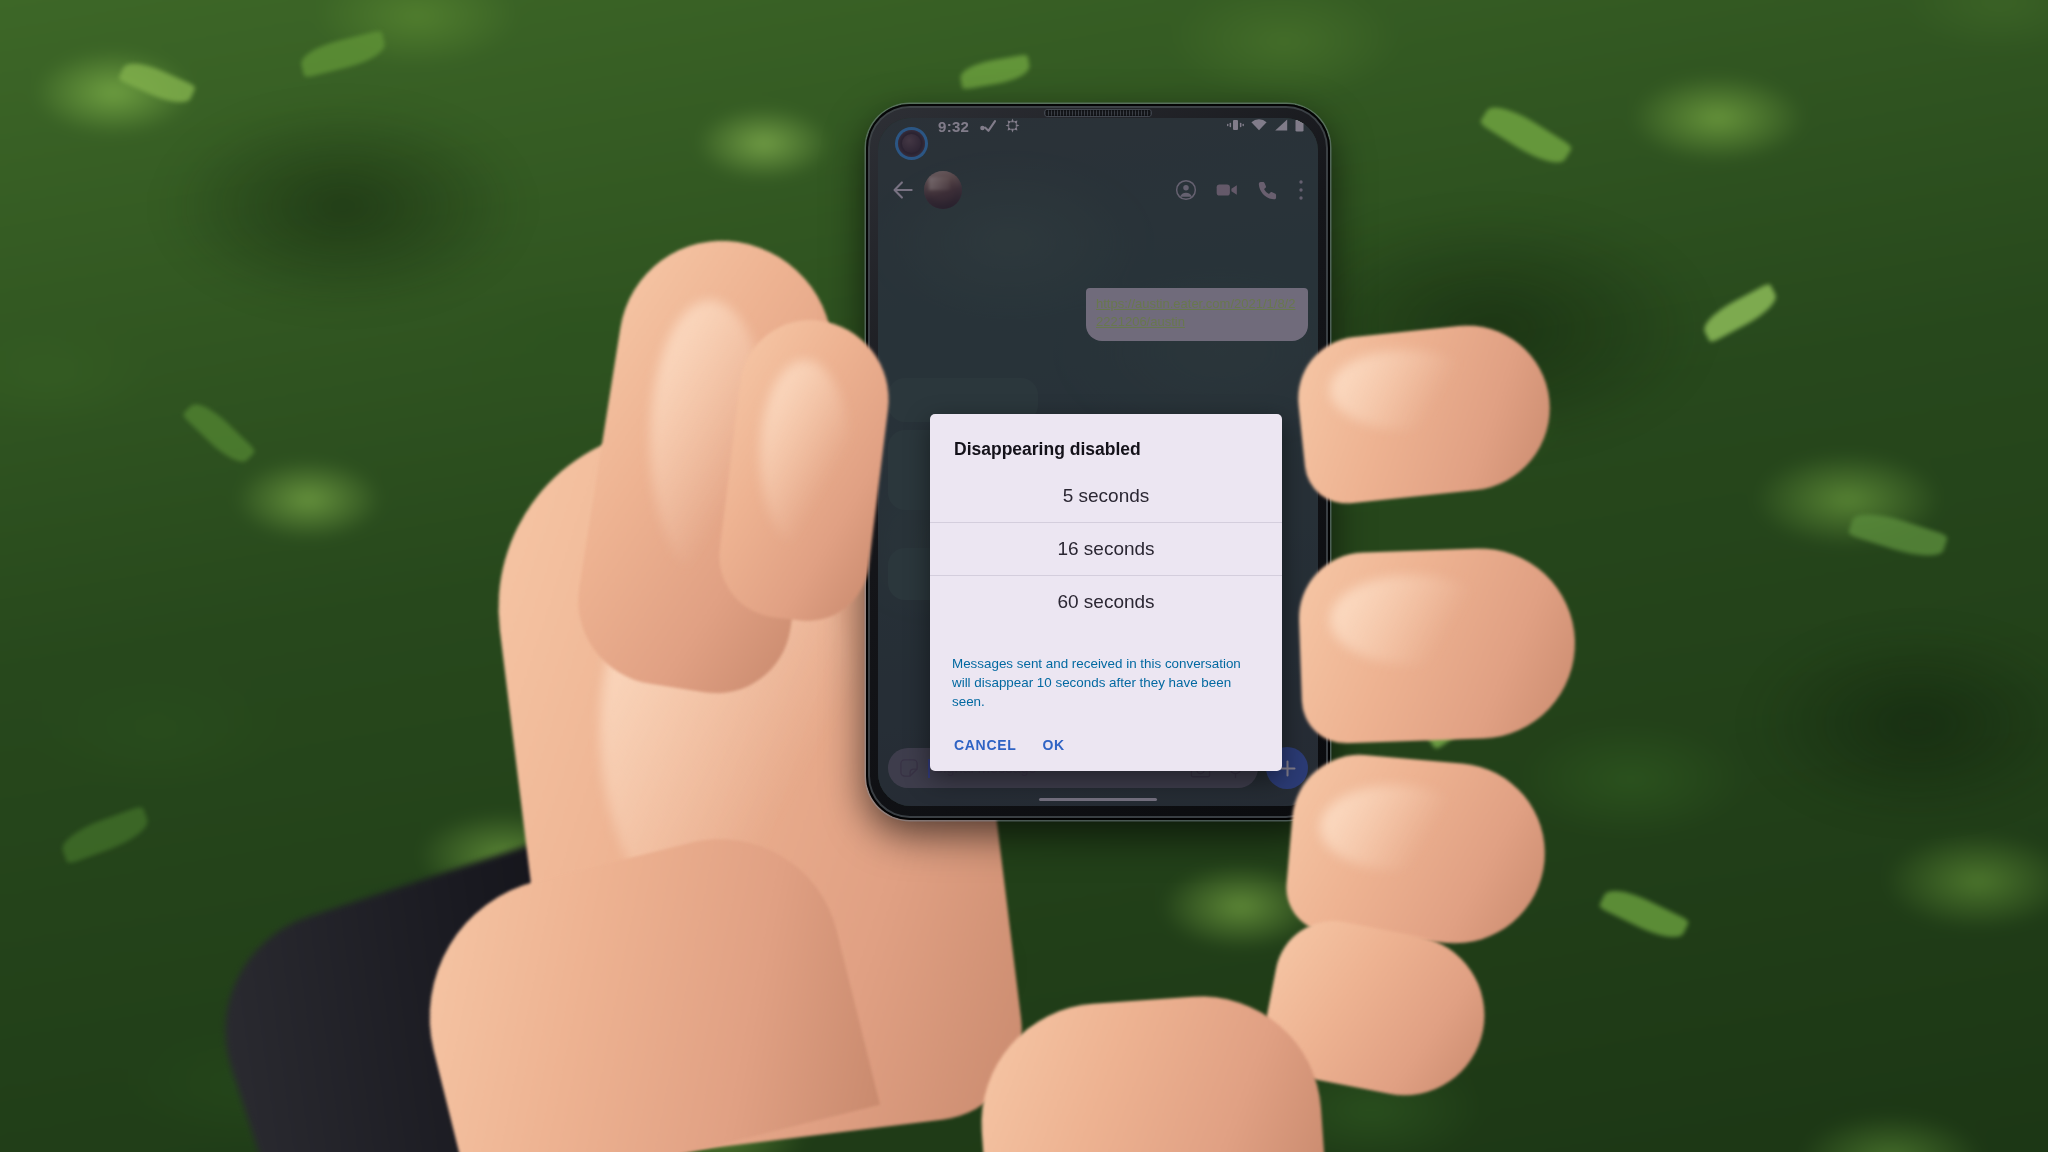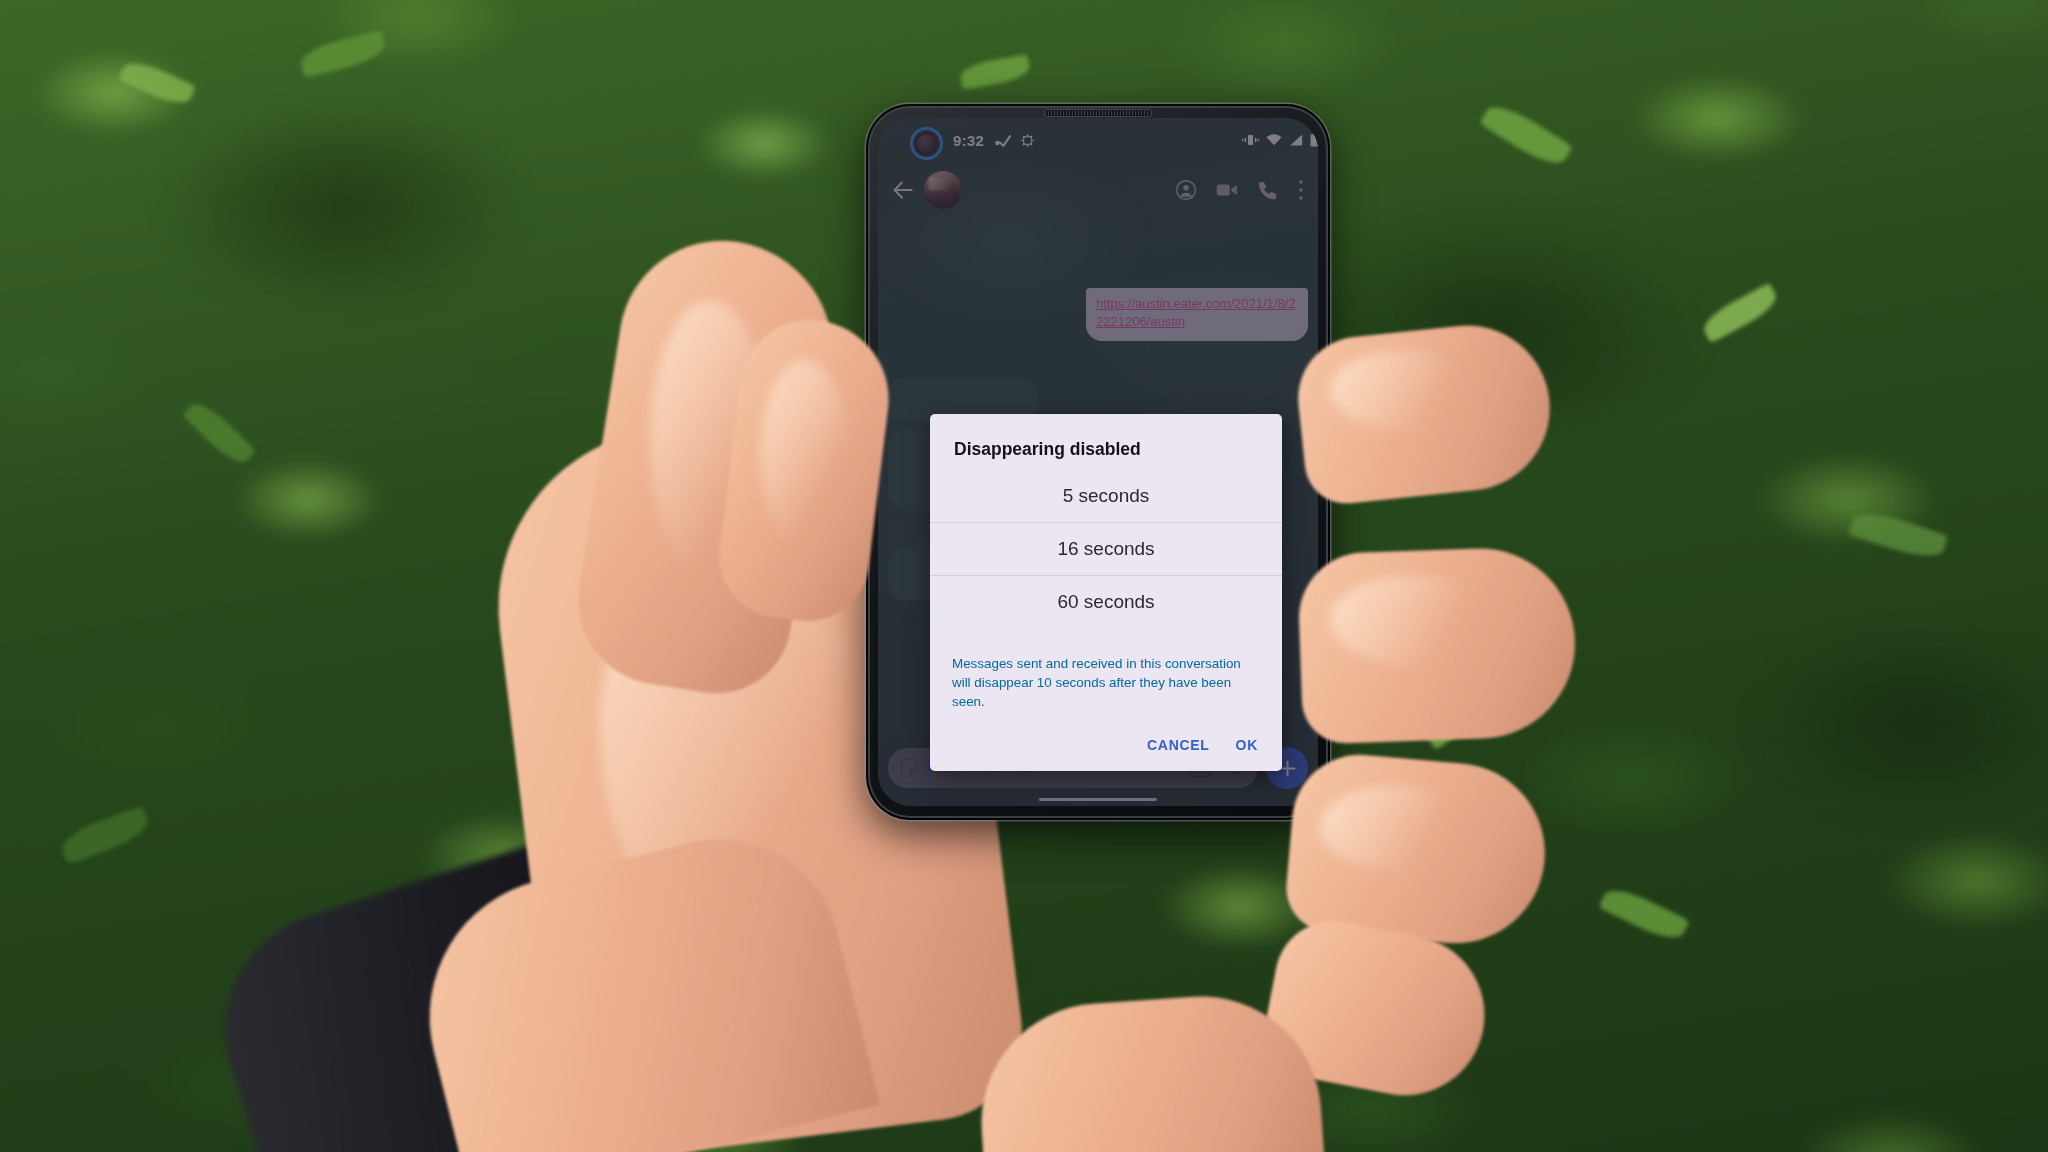--- a/index.html
+++ b/index.html
@@ -117,22 +117,22 @@
   #chat-wall-blobs {
     position: absolute; inset: 0;
     background:
       radial-gradient(ellipse 200px 120px at 30% 18%, rgba(46,92,62,.55), transparent 68%),
       radial-gradient(ellipse 230px 130px at 78% 34%, rgba(38,80,54,.5), transparent 70%),
       radial-gradient(ellipse 180px 110px at 18% 62%, rgba(44,88,58,.45), transparent 68%);
     filter: blur(8px);
   }
 
   #statusbar {
-    position: absolute; left: 15px; top: 0; width: 100%; height: 44px;
-    display: flex; align-items: center;
+    position: absolute; left: 0; top: 0; width: 100%; height: 44px;
+    display: flex; align-items: flex-start;
     padding: 0 14px;
     color: #fff;
     z-index: 4;
   }
   #punchhole {
     position: absolute; left: 20px; top: 12px;
     width: 27px; height: 27px; border-radius: 50%;
     background: #1a1214;
     box-shadow: 0 0 0 3px #1f9bf0, inset 0 0 4px rgba(120,100,100,.7);
   }
@@ -182,21 +182,21 @@
   .lc-meta  { font-size: 11.6px; color: #3b3640; margin-top: 3px; }
 
   .url-bubble {
     position: absolute; right: 10px; top: 70px;
     width: 222px;
     background: rgba(232,225,235,.9);
     border-radius: 4px 4px 16px 16px;
     padding: 7px 10px 11px 10px;
   }
   .url-text {
-    font-size: 13px; line-height: 1.35; color: #ec4899;
+    font-size: 13px; line-height: 1.35; color: #bef264;
     text-decoration: underline; word-break: break-all;
   }
 
   .peek-bubble {
     position: absolute; left: 10px;
     width: 150px;
     background: #1f4a33;
     border-radius: 17px;
   }
 
@@ -272,21 +272,21 @@
     text-align: center;
     padding: 15px 10px;
     border-bottom: 1px solid rgba(120,110,140,.2);
   }
   .dlg-opt:first-of-type { border-top: none; }
   #dlg-body {
     font-size: 13.4px; line-height: 1.42; color: #0369a1;
     padding: 26px 22px 4px 22px;
   }
   #dlg-actions {
-    display: flex; justify-content: flex-end; align-items: center;
+    display: flex; align-items: center;
     gap: 26px;
     padding: 22px 24px 14px 24px;
   }
   .dlg-btn {
     font-size: 14px; font-weight: bold; letter-spacing: .7px;
     color: #2f63c4;
     background: none; border: none; cursor: pointer;
     font-family: "Liberation Sans", sans-serif;
   }
 

